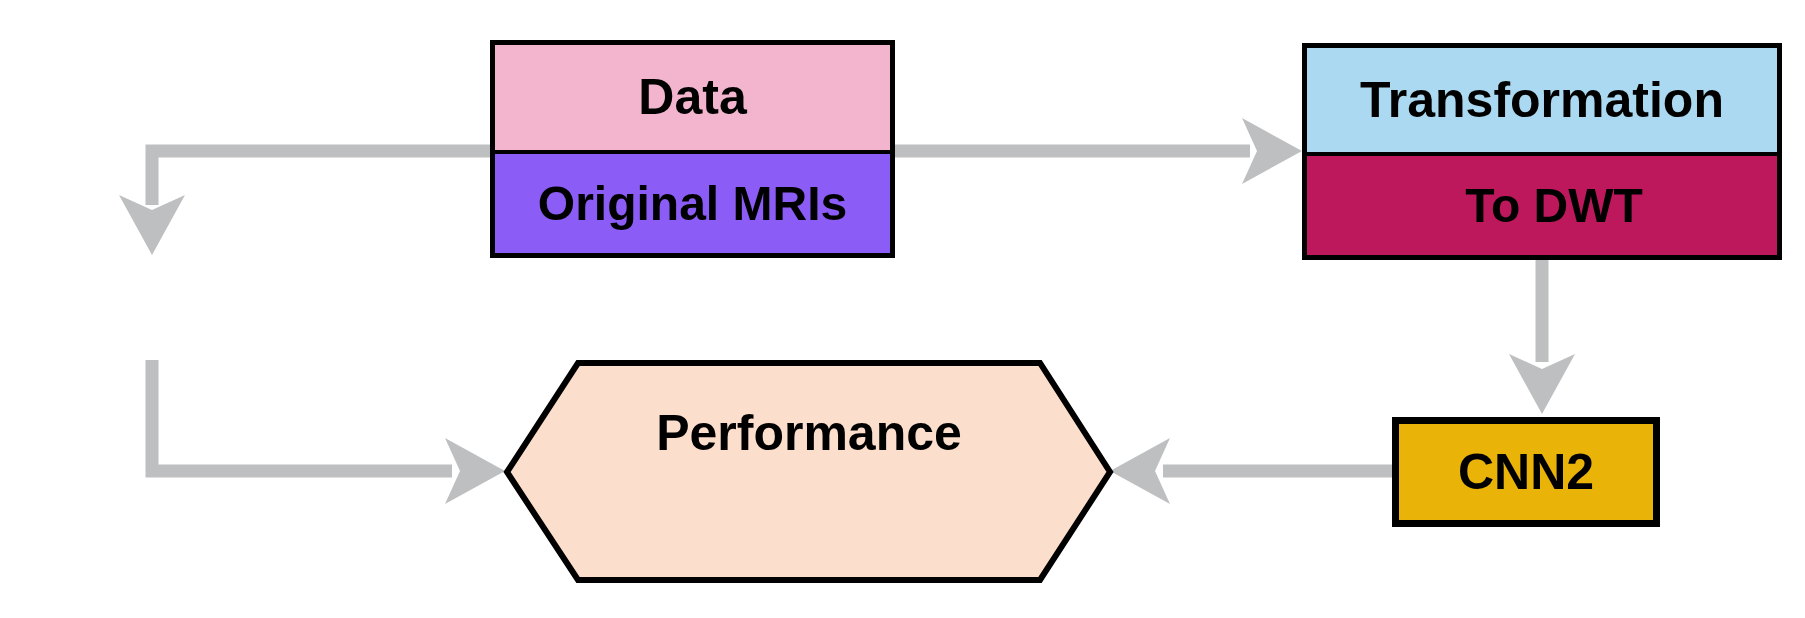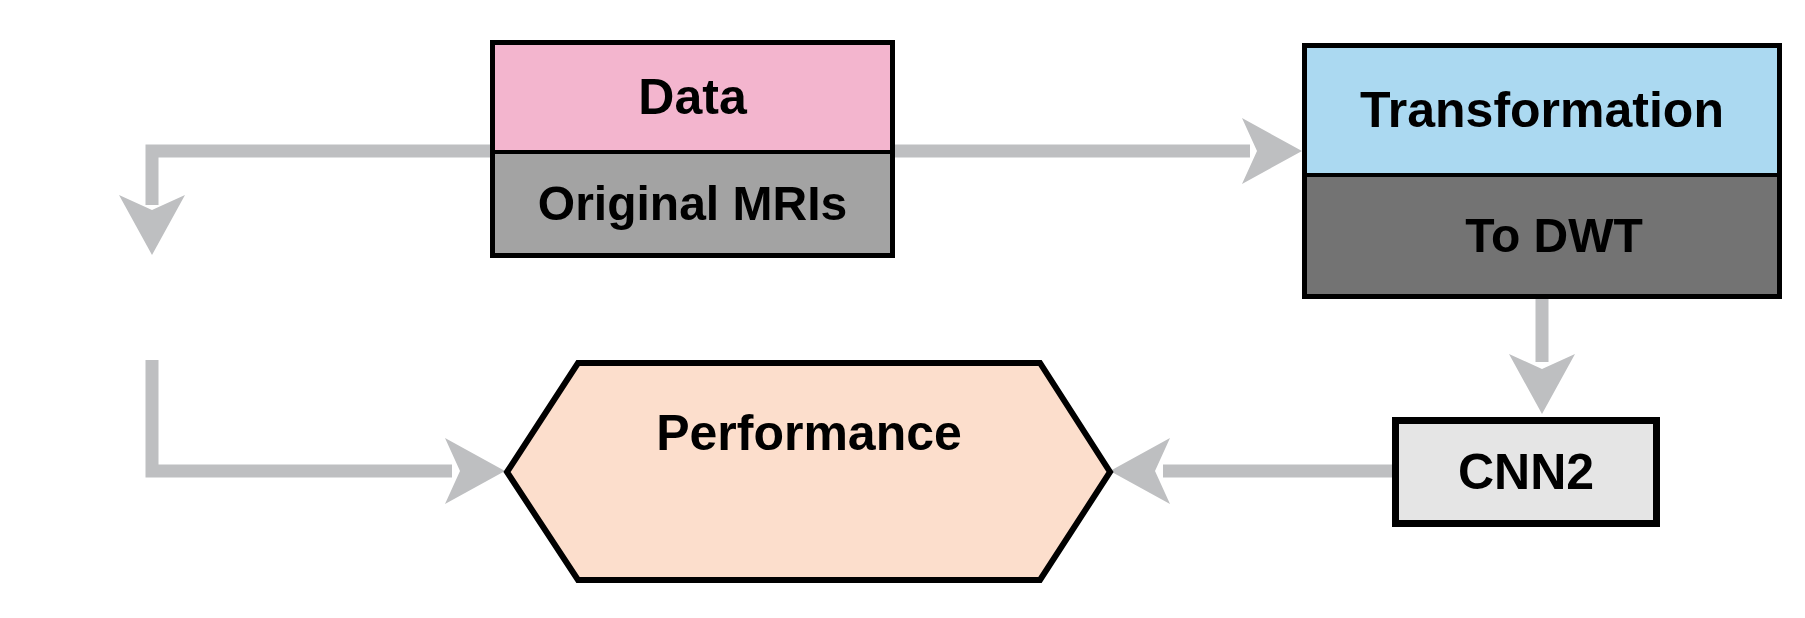--- a/index.html
+++ b/index.html
@@ -17,21 +17,21 @@
   }
   .split-box .bdy {
     flex:1; display:flex; align-items:center; justify-content:center;
     background:#fff; font-size:48px;
   }
   .simple-box {
     border:7px solid #000; display:flex; align-items:center; justify-content:center;
     font-size:50px;
   }
   #data-box          { left:490px;  top:40px;  width:405px; height:218px; }
-  #transformation-box{ left:1302px; top:43px;  width:480px; height:256px; }
+  #transformation-box{ left:1302px; top:43px;  width:480px; height:217px; }
   #cnn1-box          { left:27px;   top:258px; width:270px; height:107px; }
   #cnn2-box          { left:1392px; top:417px; width:268px; height:110px; }
   #hex-label {
     position:absolute; z-index:3; left:508px; top:395px; width:602px;
     font-size:50px; line-height:76px; text-align:center;
   }
   svg .shaft { fill:none; stroke-width:13; }
 </style>
 </head>
 <body>
@@ -54,28 +54,28 @@
       <polygon points="1542,414 1509,354 1542,369 1575,354"></polygon>
       <polygon points="505,471 445,438 460,471 445,504"></polygon>
       <polygon points="1110,471 1170,438 1155,471 1170,504"></polygon>
     </g>
 
     <polygon points="507,472 578,363 1040,363 1110,472 1040,580 578,580" stroke="#000" stroke-width="6" stroke-linejoin="miter" style="fill: rgb(252, 222, 204);"></polygon>
   </svg>
 
   <div class="node split-box" id="data-box">
     <div class="hdr" style="background-color: rgb(243, 181, 206);">Data</div>
-    <div class="bdy" style="background-color: #a3a3a3;">Original MRIs</div>
+    <div class="bdy" style="background-color: #8b5cf6;">Original MRIs</div>
   </div>
 
   <div class="node split-box" id="transformation-box">
     <div class="hdr" style="background-color: rgb(171, 217, 241);">Transformation</div>
-    <div class="bdy" style="background-color: #737373; padding-left: 24px;">To DWT</div>
+    <div class="bdy" style="background-color: #be185d; padding-left: 24px;">To DWT</div>
   </div>
 
 
-  <div class="node simple-box" id="cnn2-box" style="background-color: #e5e5e5;">CNN2</div>
+  <div class="node simple-box" id="cnn2-box" style="background-color: #eab308;">CNN2</div>
 
   <div id="hex-label">
     <div>Performance</div>
   </div>
 
 </div>
 
 </body></html>

